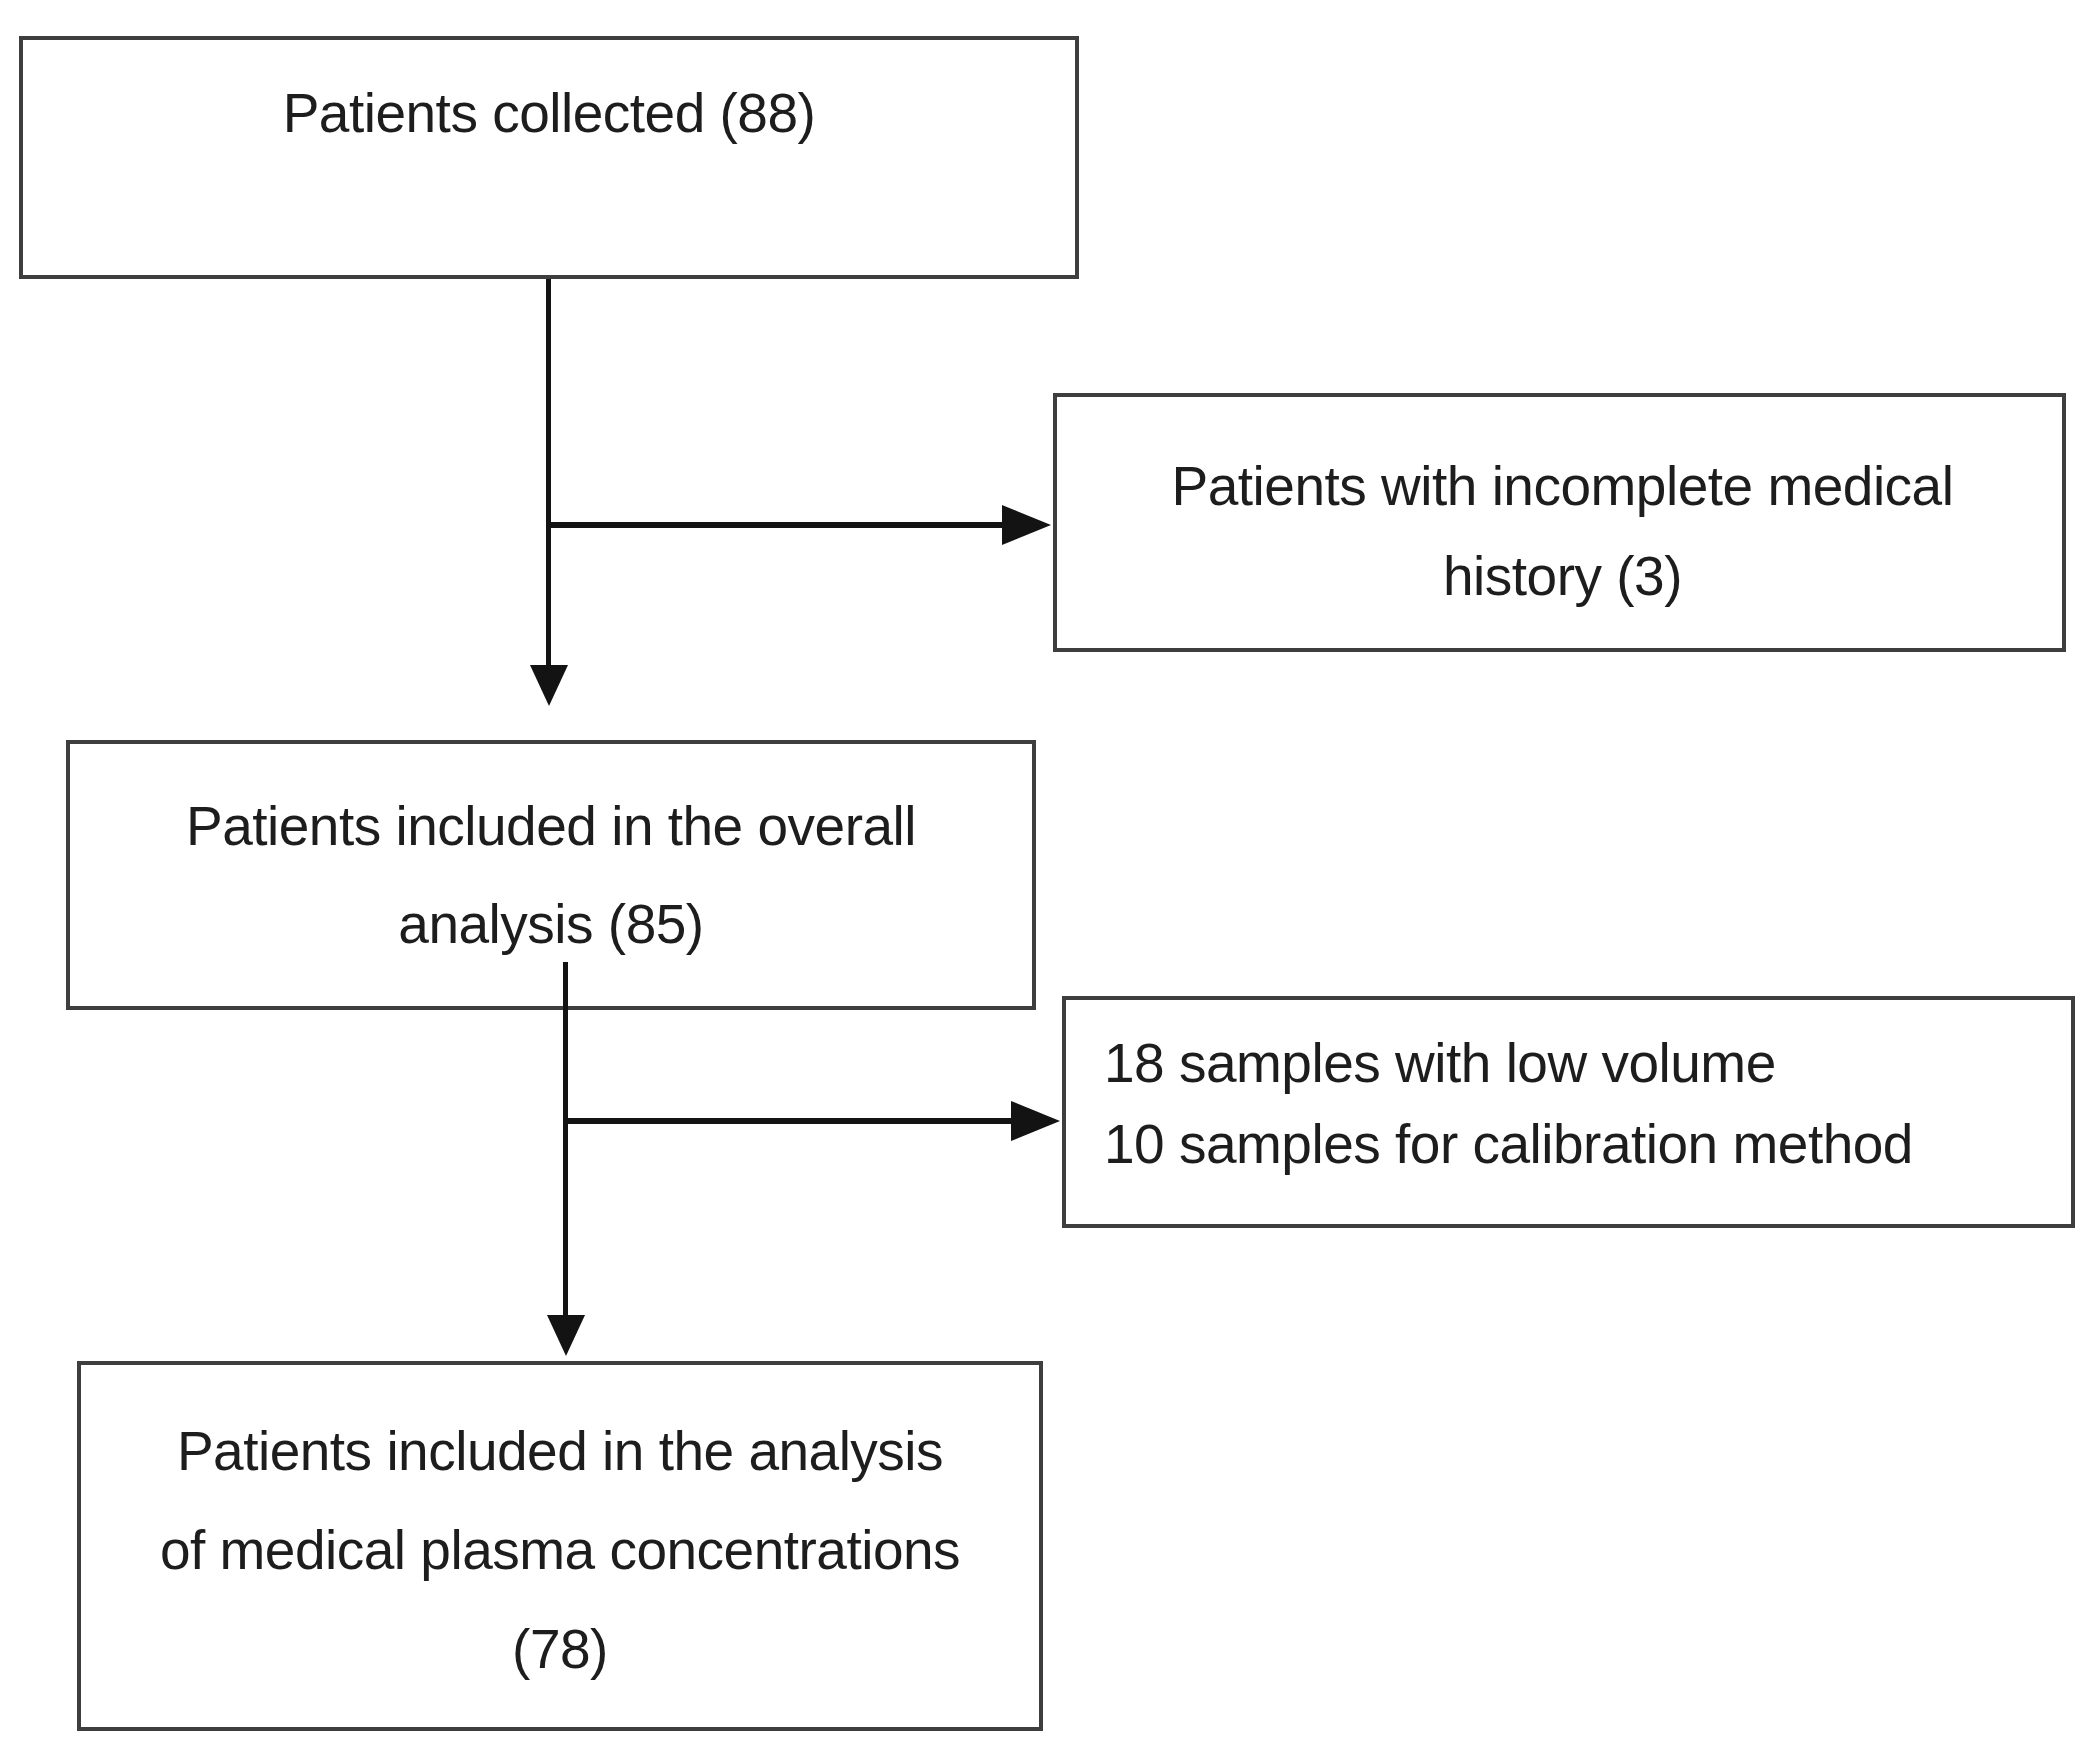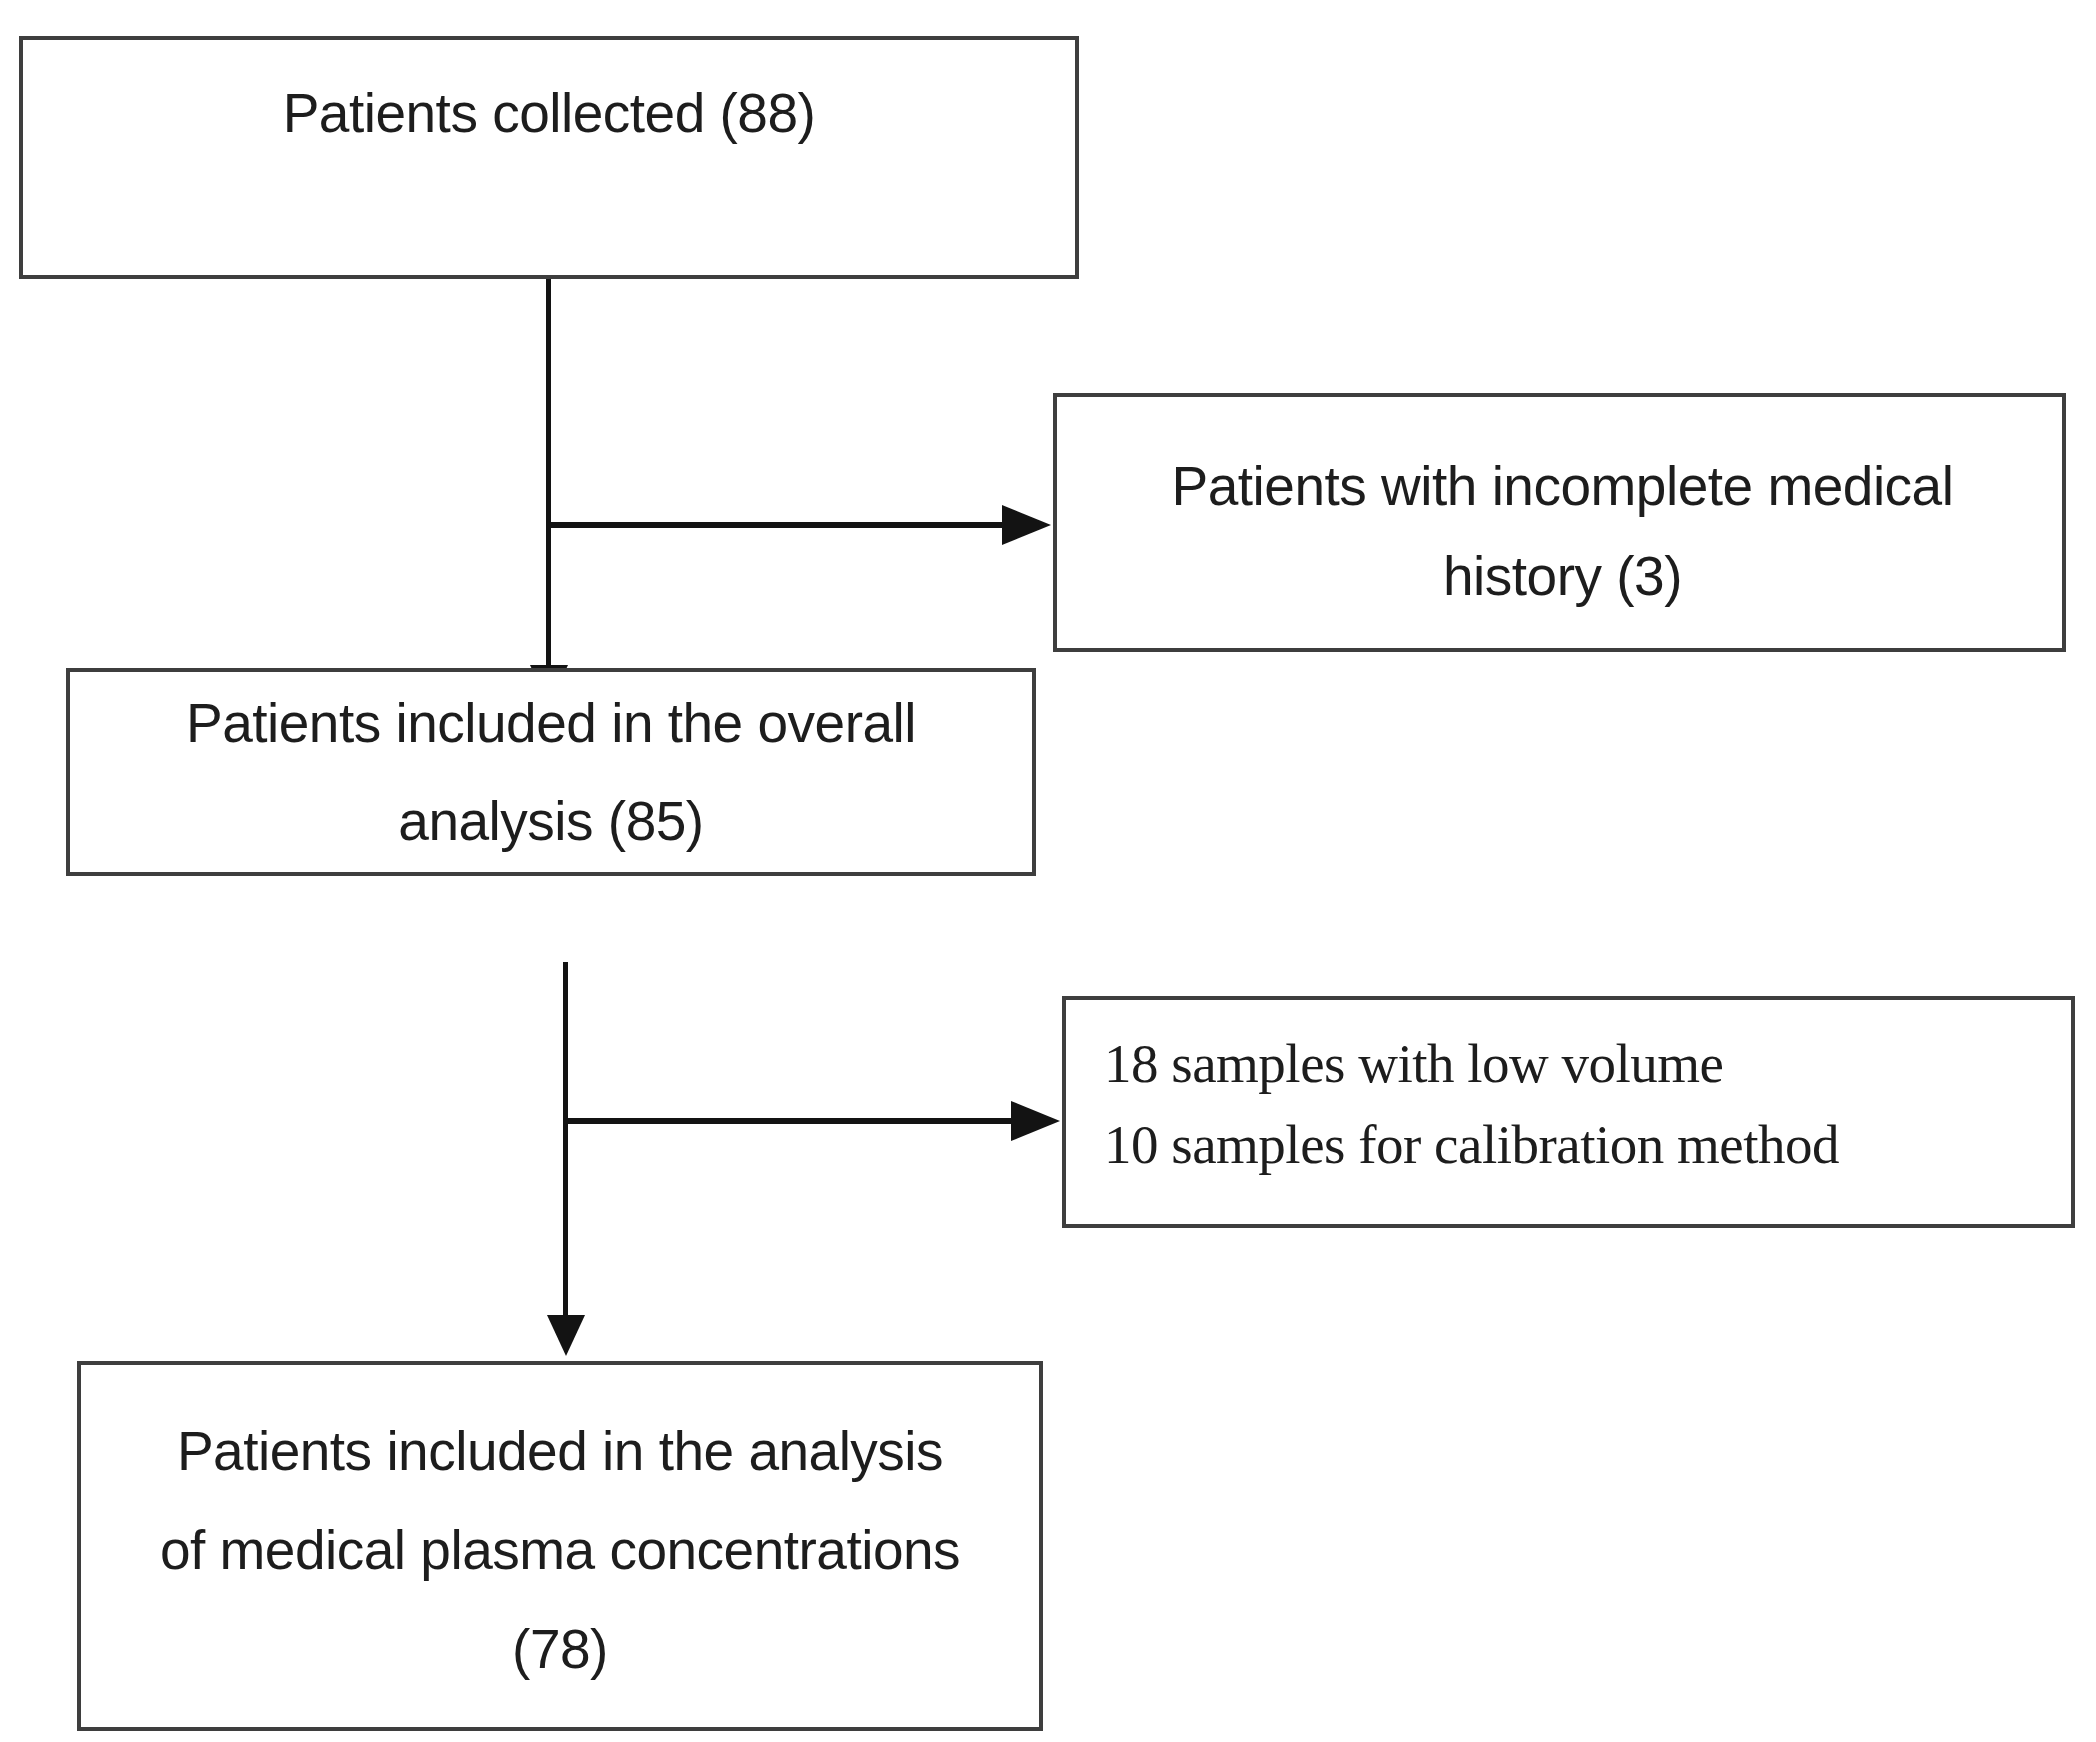--- a/index.html
+++ b/index.html
@@ -42,32 +42,31 @@
     padding-top:26px;
   }
   #box-incomplete{
     left:1053px; top:393px; width:1013px; height:259px;
     justify-content:center;
     line-height:90px;
     padding-top:17px;
     padding-left:6px;
   }
   #box-overall{
-    left:66px; top:668px; width:970px; height:208px;
+    left:66px; top:740px; width:970px; height:270px;
     justify-content:center;
     line-height:98px;
   }
   #box-samples{
     left:1062px; top:996px; width:1013px; height:232px;
     align-items:flex-start;
     justify-content:flex-start;
     text-align:left;
     line-height:81px;
     padding:22.6px 0 0 38px;
-    font-family:Liberation Serif, serif;
   }
   #box-plasma{
     left:77px; top:1361px; width:966px; height:370px;
     justify-content:center;
     line-height:99px;
     padding-top:9px;
   }
   .conn{
     position:absolute;
     background:var(--line);

